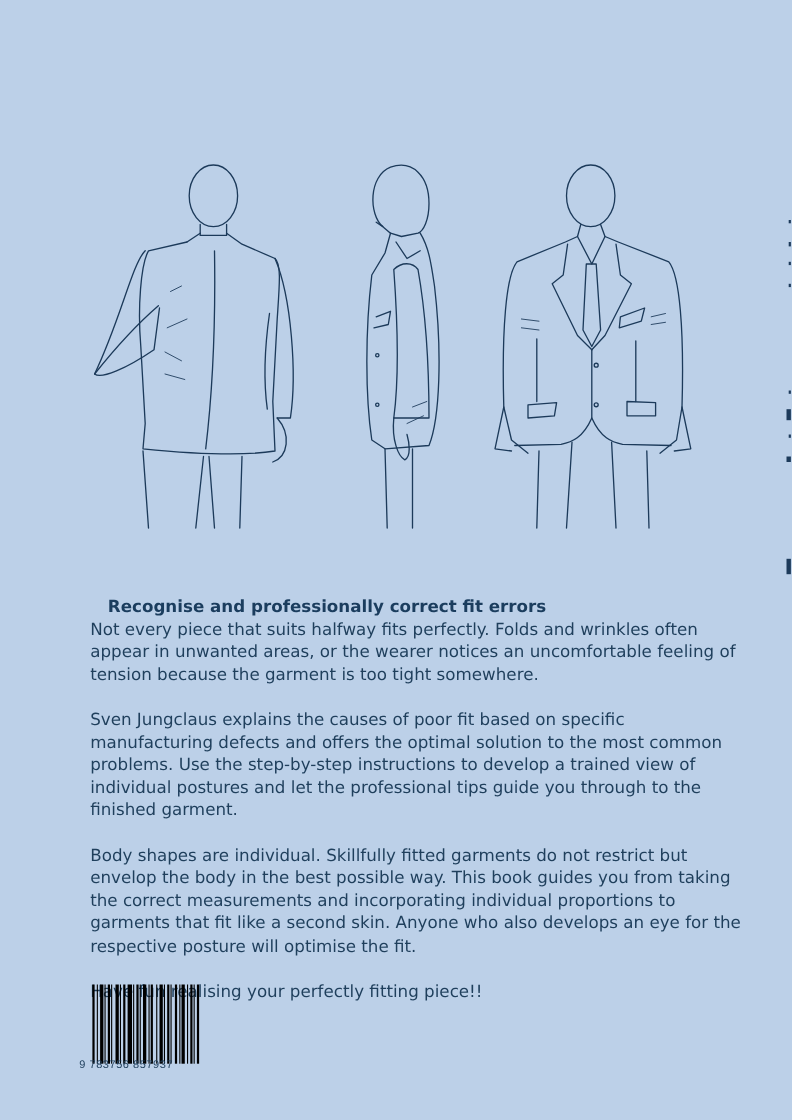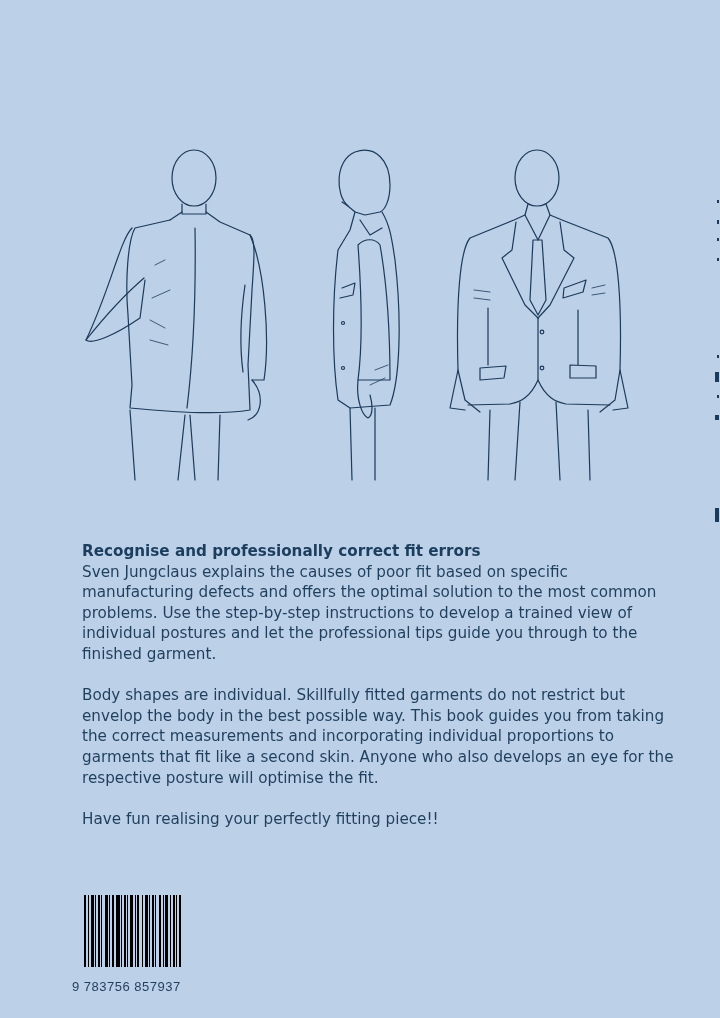--- a/index.html
+++ b/index.html
@@ -6,27 +6,27 @@
   body {
     width:720px; height:1018px; overflow:hidden;
     background:#bcd0e8;
     position:relative;
     font-family: "DejaVu Sans", sans-serif;
     color:#1f3f5c;
   }
   .illustrations { position:absolute; left:70px; top:140px; width:560px; height:360px; }
   .illustrations svg { width:100%; height:100%; }
   .text-block { position:absolute; left:82px; top:541px; width:600px; font-size:15.2px; line-height:20.6px; }
-  .heading { font-weight:bold; color:#1b3d5e; }
+  .heading { font-weight:bold; color:#1b3d5e;margin-left:16px; }
   .para { margin:0 0 20.6px 0; }
   .spine-marks { position:absolute; left:712px; top:190px; width:8px; height:340px; }
   .barcode { position:absolute; left:84px; top:895px; width:110px; height:90px; }
   .barcode-bars { position:absolute; left:0; top:0; width:110px; height:72px; display:flex; align-items:stretch; }
   .barcode-bars span { display:block; background:#000; height:100%; }
-  .barcode-num { position:absolute; left:-12px; top:84px; font-size:13px; letter-spacing:0.5px; color:#1f3f5c; font-family:"Liberation Sans", sans-serif; }
+  .barcode-num { position:absolute; left:-12px; top:68px; font-size:10px; letter-spacing:0.5px; color:#1f3f5c; font-family:"Liberation Sans", sans-serif; }
 </style>
 </head>
 <body>
 
 <div class="illustrations">
   <svg viewBox="0 0 560 360" fill="none" stroke="#1c3a5a" stroke-width="1.2" stroke-linecap="round" stroke-linejoin="round">
 
     <g>
       <ellipse cx="124" cy="38" rx="22" ry="28"></ellipse>
       <path d="M112 64 L112 74 L136 74 L136 64"></path>
@@ -88,20 +88,21 @@
     <rect x="5" y="165" width="2" height="3"></rect>
     <rect x="3" y="182" width="4" height="10"></rect>
     <rect x="5" y="205" width="2" height="3"></rect>
     <rect x="3" y="225" width="4" height="5"></rect>
     <rect x="3" y="318" width="4" height="14"></rect>
   </svg>
 </div>
 
 <div class="text-block">
   <div class="heading">Recognise and professionally correct fit errors</div>
+  <p class="para">Not every piece that suits halfway fits perfectly. Folds and wrinkles often appear in unwanted areas, or the wearer notices an uncomfortable feeling of tension because the garment is too tight somewhere.</p>
   <p class="para">Sven Jungclaus explains the causes of poor fit based on specific manufacturing defects and offers the optimal solution to the most common problems. Use the step-by-step instructions to develop a trained view of individual postures and let the professional tips guide you through to the finished garment.</p>
   <p class="para">Body shapes are individual. Skillfully fitted garments do not restrict but envelop the body in the best possible way. This book guides you from taking the correct measurements and incorporating individual proportions to garments that fit like a second skin. Anyone who also develops an eye for the respective posture will optimise the fit.</p>
   <p class="para">Have fun realising your perfectly fitting piece!!</p>
 </div>
 
 <div class="barcode">
   <div class="barcode-bars">
     <span style="width:2px;margin-right:2px"></span>
     <span style="width:1px;margin-right:2px"></span>
     <span style="width:3px;margin-right:1px"></span>

